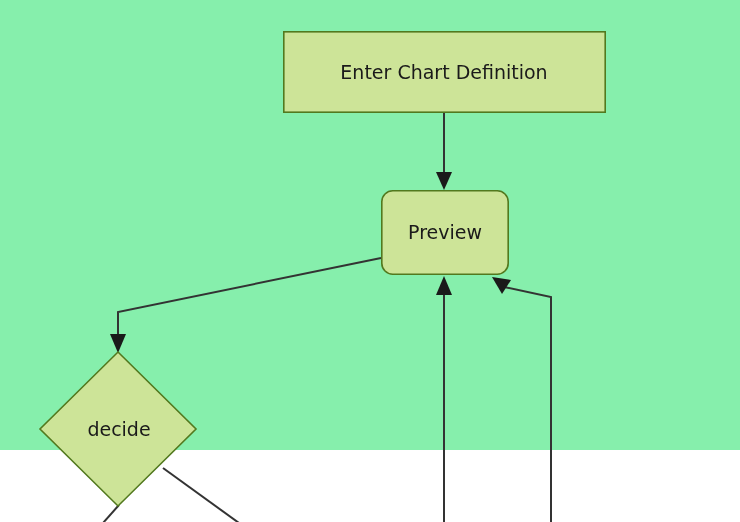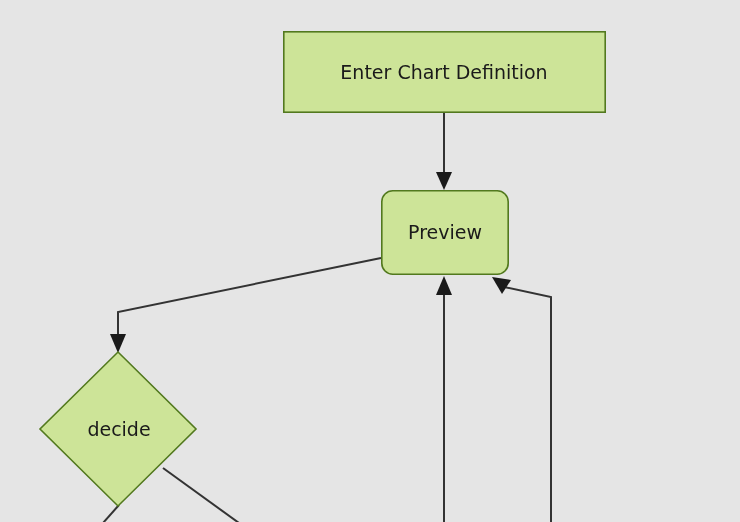--- a/index.html
+++ b/index.html
@@ -9,22 +9,22 @@
   }
   body {
     width: 740px;
     height: 522px;
     overflow: hidden;
     font-family: "DejaVu Sans", sans-serif;
   }
   #flowchart-root {
     position: relative;
     width: 740px;
-    height: 522px;
-    background: #e5e5e5;
+    height: 450px;
+    background: #86efac;
   }
   svg.diagram {
     display: block;
     width: 740px;
     height: 522px;
   }
   .node-shape {
     fill: #cde498;
     stroke: #52791e;
     stroke-width: 1.6;

